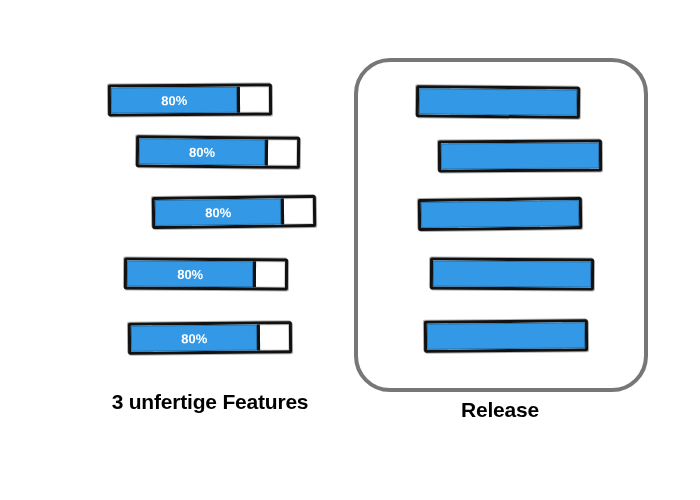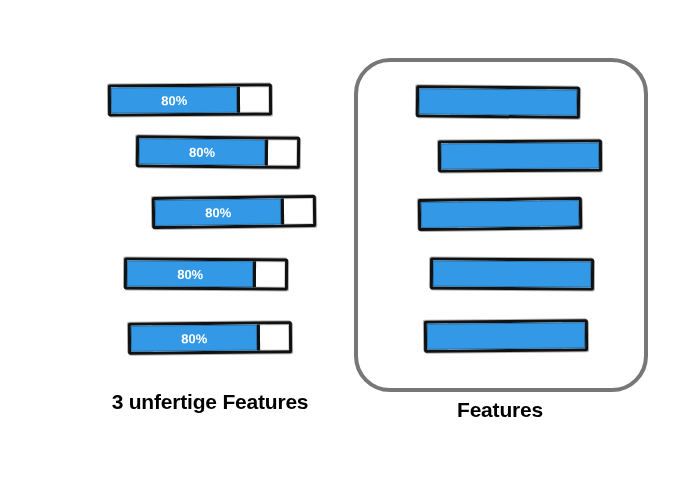--- a/index.html
+++ b/index.html
@@ -115,16 +115,16 @@
     <div class="sketch bar full r3" style="left:418px; top:198px;">
       <div class="fill"></div>
     </div>
     <div class="sketch bar full r4" style="left:430px; top:258px;">
       <div class="fill"></div>
     </div>
     <div class="sketch bar full r5" style="left:424px; top:320px;">
       <div class="fill"></div>
     </div>
 
-    <div class="caption" style="left:370px; top:398px;">Features</div>
+    <div class="caption" style="left:370px; top:398px;">Release</div>
   </div>
 
 </div>
 
 </body></html>

